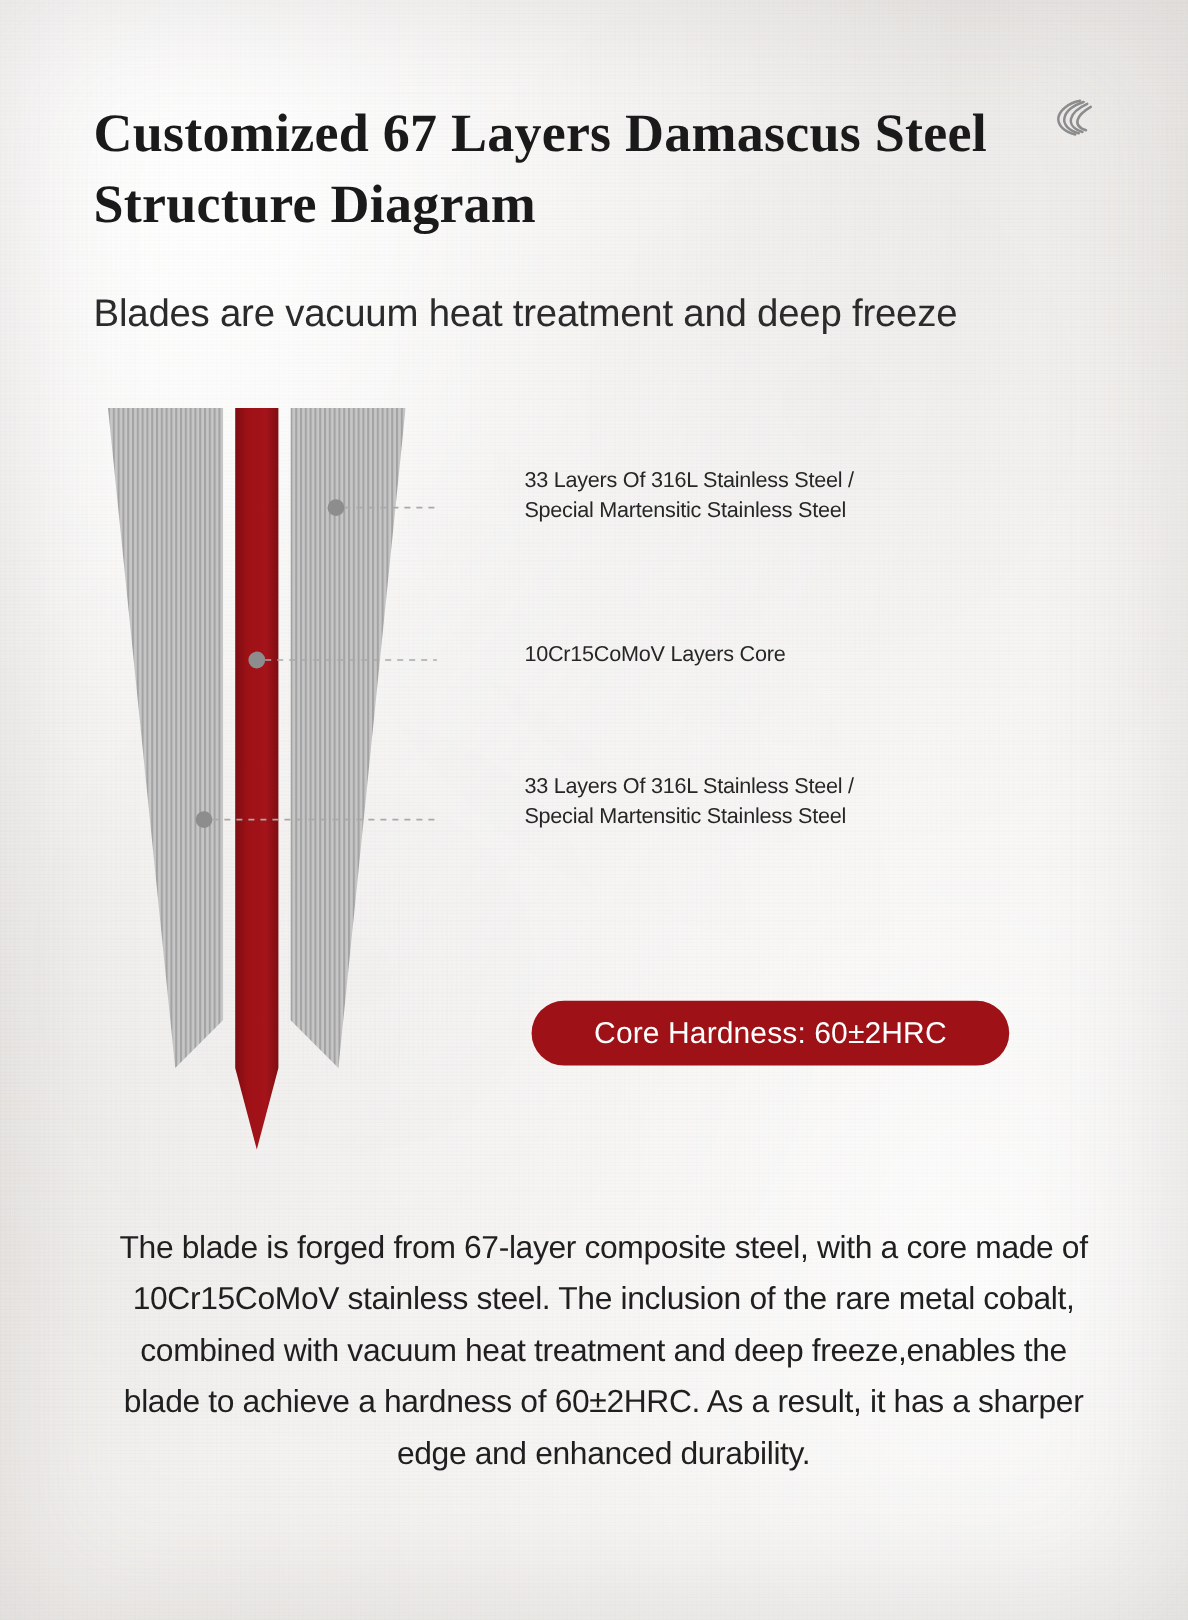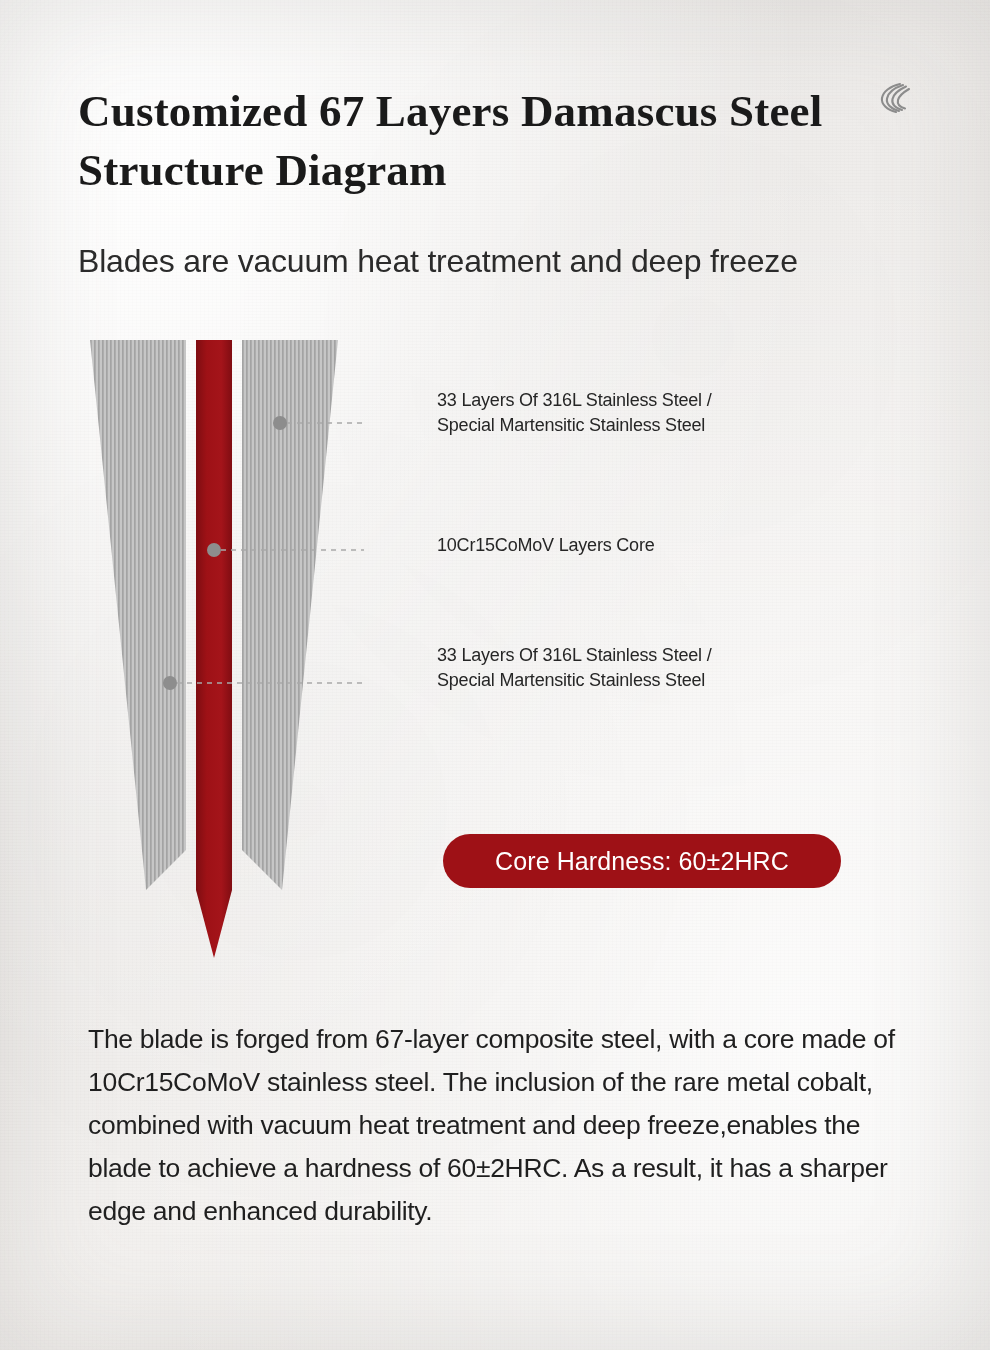--- a/index.html
+++ b/index.html
@@ -121,21 +121,21 @@
   
   #description {
     position: absolute;
     left: 88px;
     top: 1018px;
     width: 830px;
     font-size: 26.5px;
     line-height: 1.62;
     color: #1f1f1f;
     letter-spacing: -0.3px;
-    text-align: left;
+    text-align: center;
   }
 </style>
 </head>
 <body>
 
 <div id="page">
 
   <div class="layer" id="title">Customized 67 Layers Damascus Steel Structure Diagram</div>
 
   <div class="layer" id="subtitle">Blades are vacuum heat treatment and deep freeze</div>

